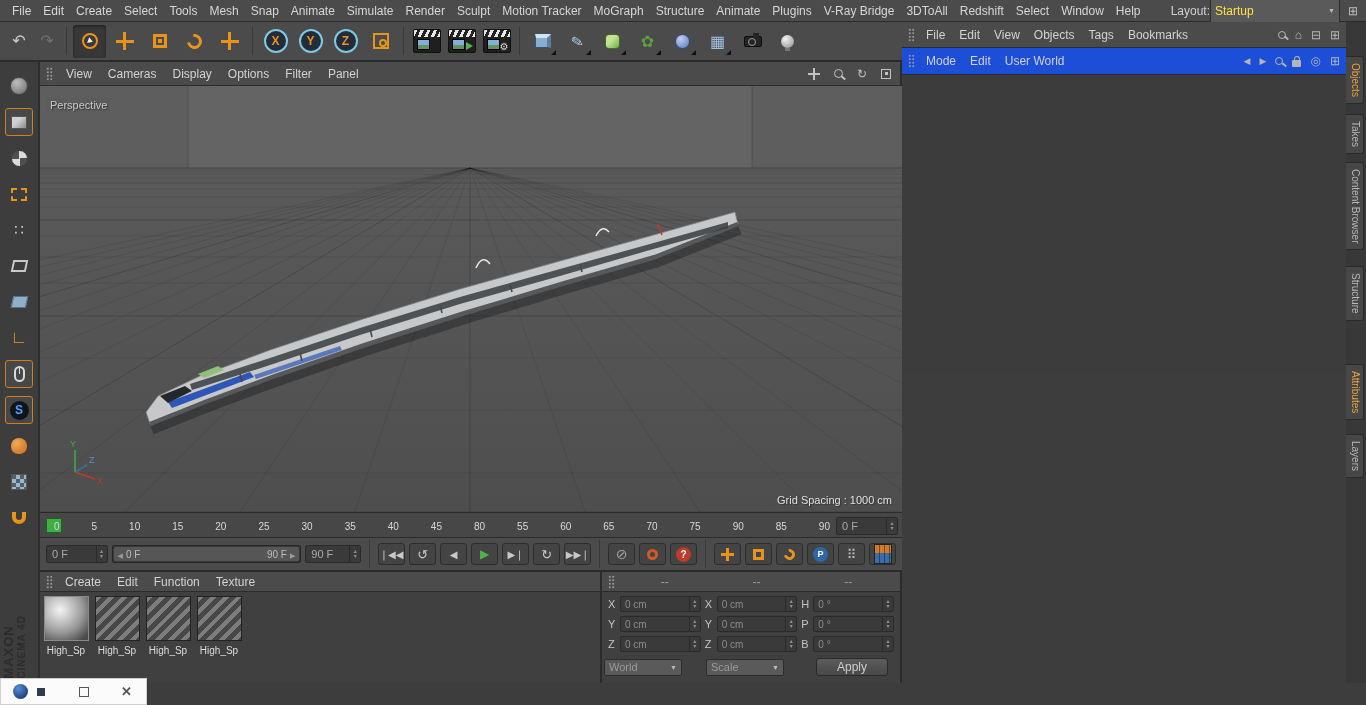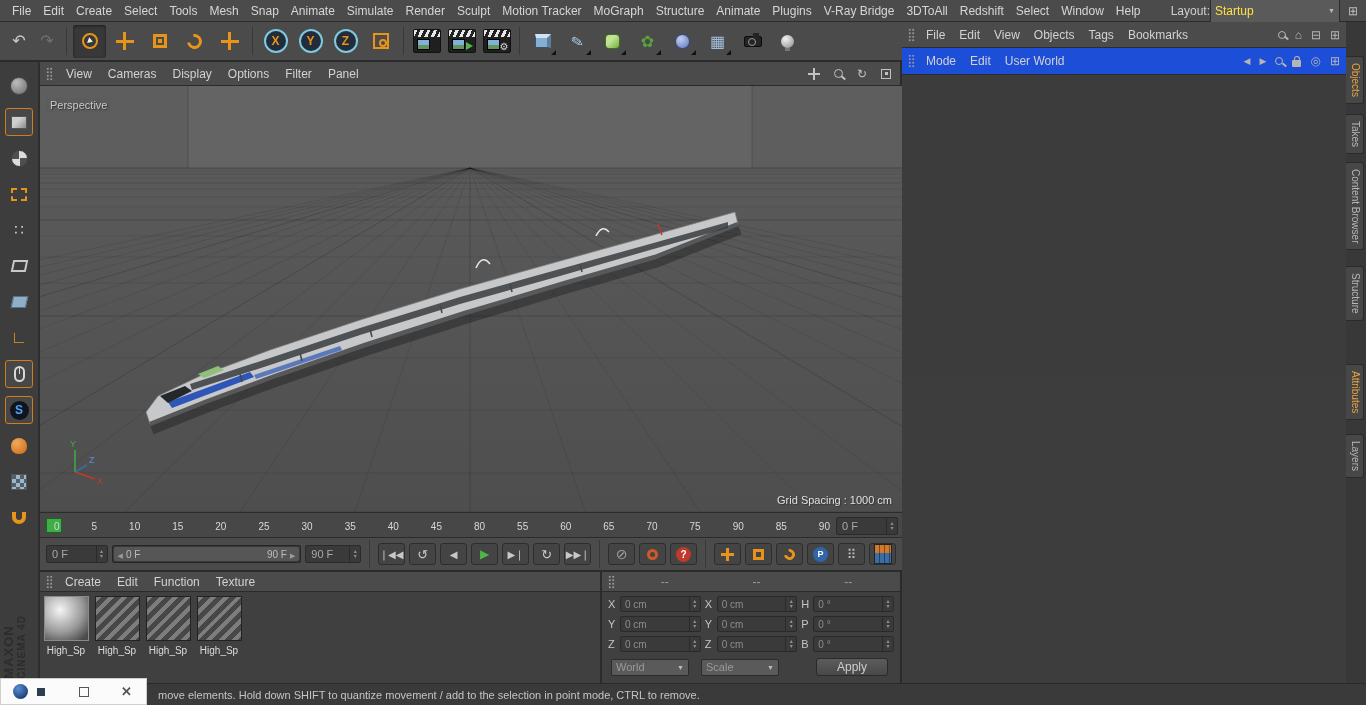--- a/index.html
+++ b/index.html
@@ -164,21 +164,21 @@
   .coords { position:absolute; left:602px; top:572px; width:300px; height:111px; background:#404040; border-right:2px solid #2b2b2b; }
   .coord-head { display:flex; align-items:center; }
   .coord-head .hcell { width:92px; text-align:center; color:#9a9a9a; }
   .coord-grid { display:flex; gap:4px; padding:4px 6px 0 6px; }
   .ccol { width:94px; display:flex; flex-direction:column; gap:4px; }
   .crow { display:flex; align-items:center; gap:3px; }
   .clab { width:9px; color:#c4c4c4; font-size:11px; }
   .cfield { flex:1; height:16px; background:#3a3a3a; border:1px solid #2a2a2a; border-radius:2px;
     display:flex; align-items:center; padding-left:4px; color:#8c8c8c; font-size:10px; }
   .cfield .stepper { height:14px; }
-  .coord-bottom { display:flex; align-items:center; padding:6px 8px 0 9px; gap:8px; }
+  .coord-bottom { display:flex; align-items:center; padding:6px 8px 0 2px; gap:20px; }
   .dd-sm { width:78px; height:17px; color:#9a9a9a; font-size:11px; }
   .dd2 { margin-left:4px; }
   .apply-btn { margin-left:auto; margin-right:4px; width:72px; height:18px; background:linear-gradient(#5c5c5c,#484848);
     border:1px solid #2a2a2a; border-radius:3px; color:#cdcdcd; display:flex; align-items:center; justify-content:center; }
   
   .right { position:absolute; left:902px; top:22px; width:444px; height:661px; background:#3d3d3d; }
   .obj-header { height:26px; background:#4b4b4b; border-bottom:1px solid #2b2b2b; display:flex; align-items:center; padding:0 6px; }
   .obj-header .mi { padding:0 7px; color:#d2d2d2; }
   .hicons { margin-left:auto; display:flex; align-items:center; gap:9px; }
   .hic { color:#b5b5b5; font-size:12px; display:flex; align-items:center; justify-content:center; }
@@ -760,23 +760,20 @@
 
   <div class="side-tabs">
     <div class="vtab active" style="top:34px;">Objects</div>
     <div class="vtab" style="top:92px;">Takes</div>
     <div class="vtab" style="top:140px;">Content Browser</div>
     <div class="vtab" style="top:244px;">Structure</div>
     <div class="vtab active" style="top:342px;">Attributes</div>
     <div class="vtab" style="top:412px;">Layers</div>
   </div>
 
-  <div class="statusbar">
-    <span>move elements. Hold down SHIFT to quantize movement / add to the selection in point mode, CTRL to remove.</span>
-  </div>
 
   <div class="overlay-win">
     <span class="ow-logo"></span>
     <span class="ow-sq-s"></span>
     <span class="ow-sq"></span>
     <span class="ow-x">✕</span>
   </div>
 
 </div>
 

